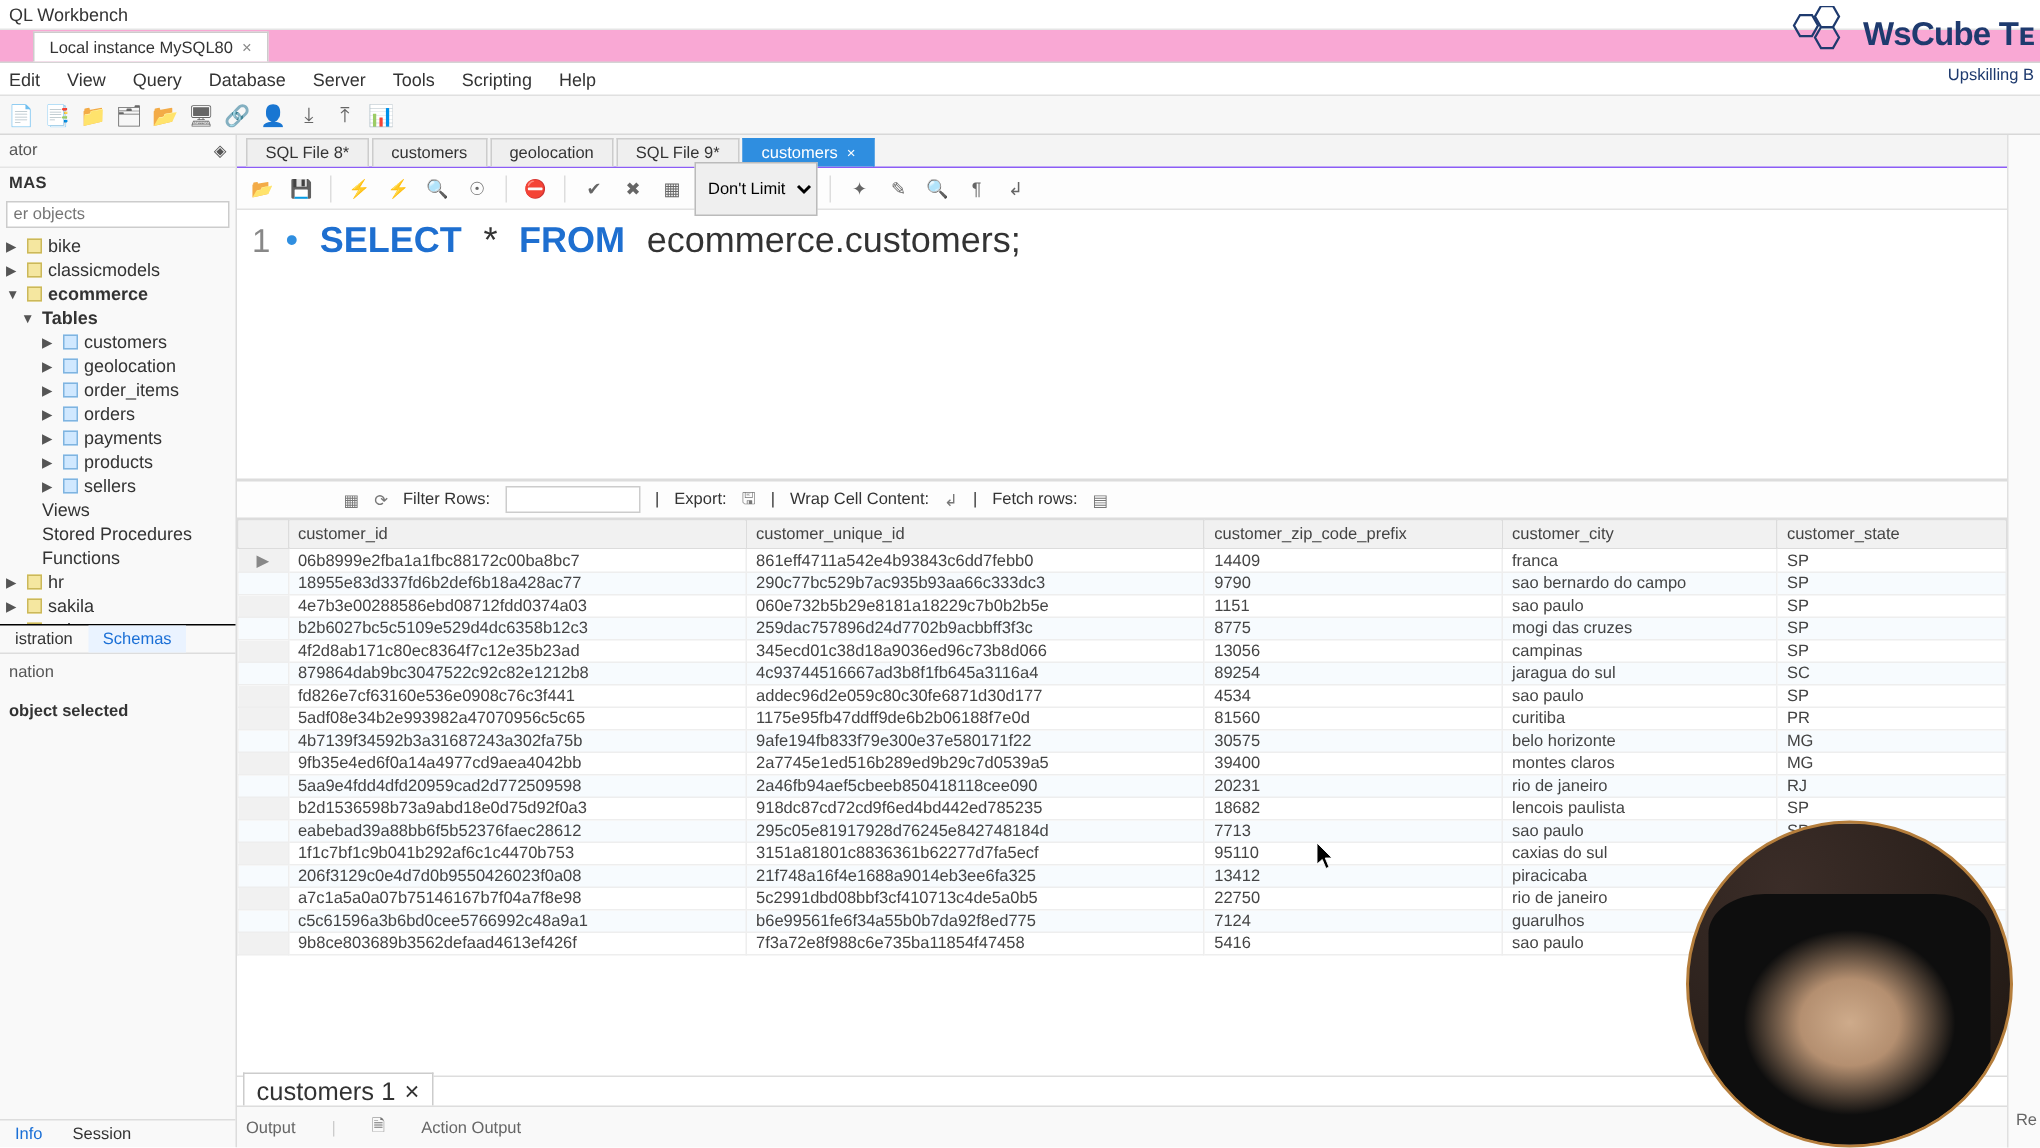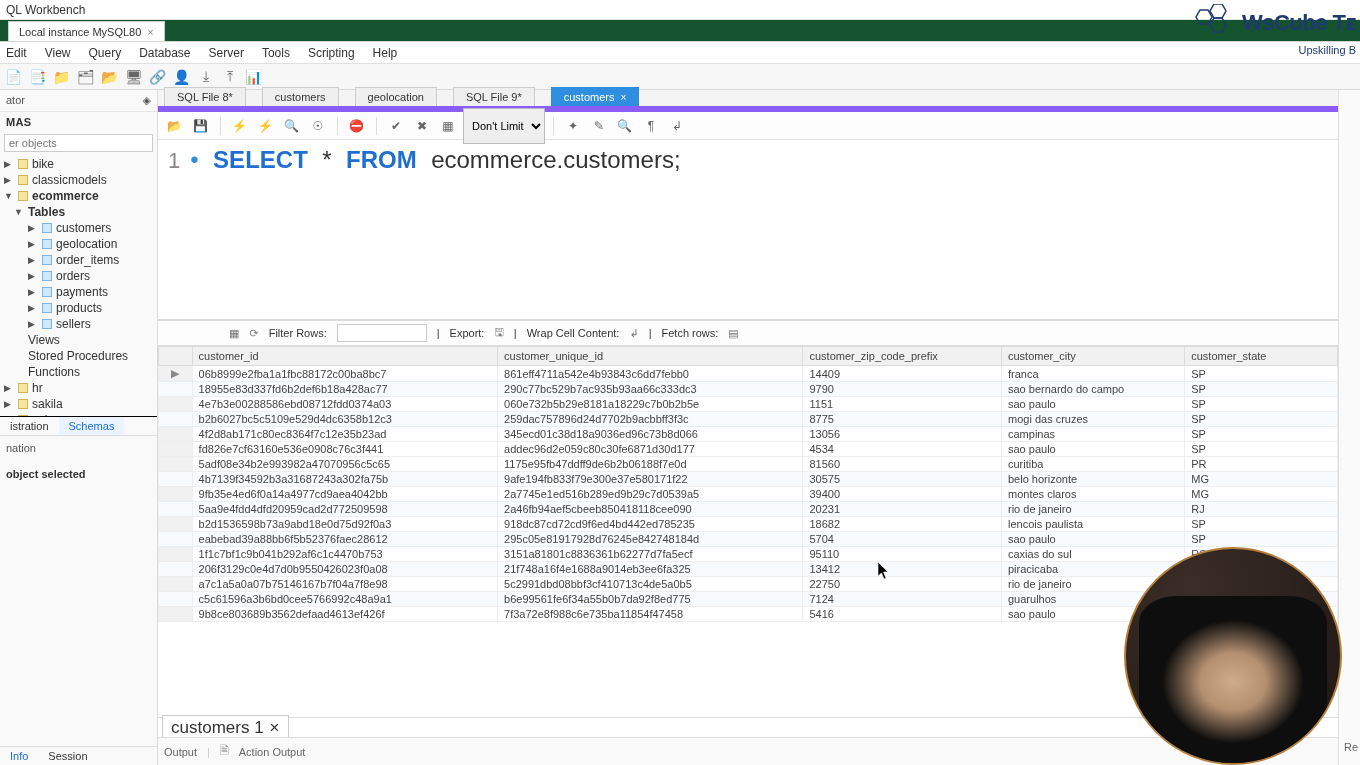--- a/index.html
+++ b/index.html
@@ -1,18 +1,18 @@
 <!DOCTYPE html>
 <html><head>
 <meta charset="utf-8">
 <style>
   * { box-sizing: border-box; margin: 0; padding: 0; font-family: "Segoe UI", Tahoma, sans-serif; }
   body { width: 1360px; height: 765px; overflow: hidden; background: #fff; font-size: 12px; color: #333; position: relative; }
   .titlebar { height: 20px; padding-left: 6px; line-height: 20px; background: #fff; border-bottom: 1px solid #e5e5e5; font-size: 12px; }
-  .tabstrip { height: 22px; background: #14532d; border-bottom: 1px solid #d4d4d4; display: flex; align-items: flex-end; padding-left: 8px; }
+  .tabstrip { height: 22px; background: #f9a8d4; border-bottom: 1px solid #d4d4d4; display: flex; align-items: flex-end; padding-left: 22px; }
   .conn-tab { height: 20px; padding: 2px 10px; background: #fff; border: 1px solid #ccc; border-bottom: none; font-size: 11px; display: flex; align-items: center; gap: 6px; }
   .conn-tab .x { color: #888; cursor: pointer; }
   .menubar { height: 22px; display: flex; align-items: center; gap: 18px; padding-left: 6px; background: #fff; border-bottom: 1px solid #e0e0e0; font-size: 12px; }
   .menubar div { cursor: pointer; }
   .main-toolbar { height: 26px; background: #f7f7f7; border-bottom: 1px solid #d8d8d8; display: flex; align-items: center; gap: 4px; padding-left: 4px; }
   .tb-icon { width: 20px; height: 20px; display: inline-flex; align-items: center; justify-content: center; color: #666; border-radius: 2px; cursor: pointer; font-size: 14px; }
   .content { display: flex; height: calc(100% - 90px); }
   .sidebar { width: 158px; background: #f9f9f9; border-right: 1px solid #dcdcdc; display: flex; flex-direction: column; }
   .side-header { padding: 4px 6px; font-size: 11px; color: #555; border-bottom: 1px solid #e5e5e5; display: flex; justify-content: space-between; }
   .side-section { padding: 4px 6px; font-weight: bold; font-size: 11px; letter-spacing: 0.3px; }
@@ -29,21 +29,21 @@
   .side-tabs { display: flex; border-top: 1px solid #000000; border-bottom: 1px solid #ddd; font-size: 11px; }
   .side-tabs div { padding: 3px 10px; cursor: pointer; }
   .side-tabs .active { background: #eaf3ff; color: #1a6fd6; }
   .side-info { padding: 6px; font-size: 11px; color: #555; }
   .side-info .sel { margin-top: 14px; font-weight: bold; color: #333; }
   .footer-tabs { display: flex; border-top: 1px solid #ddd; font-size: 11px; }
   .footer-tabs div { padding: 3px 10px; cursor: pointer; }
   .footer-tabs .active { color: #1a6fd6; }
 
   .workarea { flex: 1; display: flex; flex-direction: column; background: #fff; min-width: 0; }
-  .editor-tabs { height: 22px; display: flex; align-items: flex-end; background: #f4f4f4; border-bottom: 6px solid #8b5cf6; padding-left: 6px; gap: 14px; }
+  .editor-tabs { height: 22px; display: flex; align-items: flex-end; background: #f4f4f4; border-bottom: 1px solid #8b5cf6; padding-left: 6px; gap: 0; }
   .ed-tab { padding: 3px 12px; font-size: 11px; border: 1px solid #ccc; border-bottom: none; background: #efefef; margin-right: 2px; cursor: pointer; display: flex; align-items: center; gap: 6px; }
   .ed-tab.active { background: #2f8ee0; color: #fff; border-color: #2f8ee0; }
   .ed-tab .x { font-size: 10px; }
   .query-toolbar { height: 28px; background: #fdfdfd; border-bottom: 1px solid #e2e2e2; display: flex; align-items: center; gap: 4px; padding-left: 6px; }
   .q-icon { width: 22px; height: 22px; display: inline-flex; align-items: center; justify-content: center; border-radius: 2px; cursor: pointer; color: #666; }
   .q-icon.open { color: #d9a441; }
   .q-icon.save { color: #3a74c4; }
   .q-icon.bolt { color: #e6a817; }
   .q-icon.stop { color: #c23b3b; }
   .q-sep { width: 1px; height: 18px; background: #ddd; margin: 0 4px; }
@@ -68,21 +68,21 @@
   table.grid td.rowhdr, table.grid th.rowhdr { width: 22px; background: #f1f1f1; text-align: center; color: #888; }
   .col-id { width: 200px; }
   .col-uid { width: 200px; }
   .col-zip { width: 130px; }
   .col-city { width: 120px; }
   .col-state { width: 100px; }
 
   .result-tabs { height: 20px; border-top: 1px solid #ddd; display: flex; align-items: center; font-size: 17px; padding-left: 4px; }
   .result-tabs .rtab { padding: 2px 8px; border: 1px solid #ccc; border-bottom: none; background: #fff; display: flex; gap: 6px; align-items: center; }
 
-  .output-panel { height: 28px; border-top: 1px solid #ddd; background: #f9f9f9; padding: 2px 6px; font-size: 11px; color: #666; display: flex; align-items: center; gap: 10px; }
+  .output-panel { height: 28px; border-top: 1px solid #ddd; background: #f9f9f9; padding: 2px 6px; font-size: 11px; color: #666; display: flex; align-items: center; gap: 24px; }
 
   .right-strip { width: 22px; background: #fafafa; border-left: 1px solid #e0e0e0; }
   .right-re { position: absolute; right: 2px; bottom: 12px; font-size: 11px; color: #666; }
 
   .watermark { position: absolute; top: 4px; right: 4px; text-align: right; pointer-events: none; }
   .watermark .logo { font-size: 22px; color: #1e3a6e; font-weight: 600; letter-spacing: -0.5px; }
   .watermark .logo svg { vertical-align: middle; }
   .watermark .tag { font-size: 11px; color: #1e3a6e; }
 
   .webcam { position: absolute; right: 18px; bottom: 0; width: 218px; height: 218px; border-radius: 50%; background: radial-gradient(circle at 30% 20%, #3b2d28, #1c1510); border: 2px solid #b57e3c; overflow: hidden; }
@@ -357,20 +357,28 @@
               <td>SP</td>
             </tr>
             <tr>
               <td class="rowhdr"></td>
               <td>4f2d8ab171c80ec8364f7c12e35b23ad</td>
               <td>345ecd01c38d18a9036ed96c73b8d066</td>
               <td>13056</td>
               <td>campinas</td>
               <td>SP</td>
             </tr>
+            <tr class="odd">
+              <td class="rowhdr"></td>
+              <td>879864dab9bc3047522c92c82e1212b8</td>
+              <td>4c93744516667ad3b8f1fb645a3116a4</td>
+              <td>89254</td>
+              <td>jaragua do sul</td>
+              <td>SC</td>
+            </tr>
             <tr>
               <td class="rowhdr"></td>
               <td>fd826e7cf63160e536e0908c76c3f441</td>
               <td>addec96d2e059c80c30fe6871d30d177</td>
               <td>4534</td>
               <td>sao paulo</td>
               <td>SP</td>
             </tr>
             <tr>
               <td class="rowhdr"></td>
@@ -409,21 +417,21 @@
               <td>b2d1536598b73a9abd18e0d75d92f0a3</td>
               <td>918dc87cd72cd9f6ed4bd442ed785235</td>
               <td>18682</td>
               <td>lencois paulista</td>
               <td>SP</td>
             </tr>
             <tr class="odd">
               <td class="rowhdr"></td>
               <td>eabebad39a88bb6f5b52376faec28612</td>
               <td>295c05e81917928d76245e842748184d</td>
-              <td>5704</td>
+              <td>7713</td>
               <td>sao paulo</td>
               <td>SP</td>
             </tr>
             <tr>
               <td class="rowhdr"></td>
               <td>1f1c7bf1c9b041b292af6c1c4470b753</td>
               <td>3151a81801c8836361b62277d7fa5ecf</td>
               <td>95110</td>
               <td>caxias do sul</td>
               <td>RS</td>

